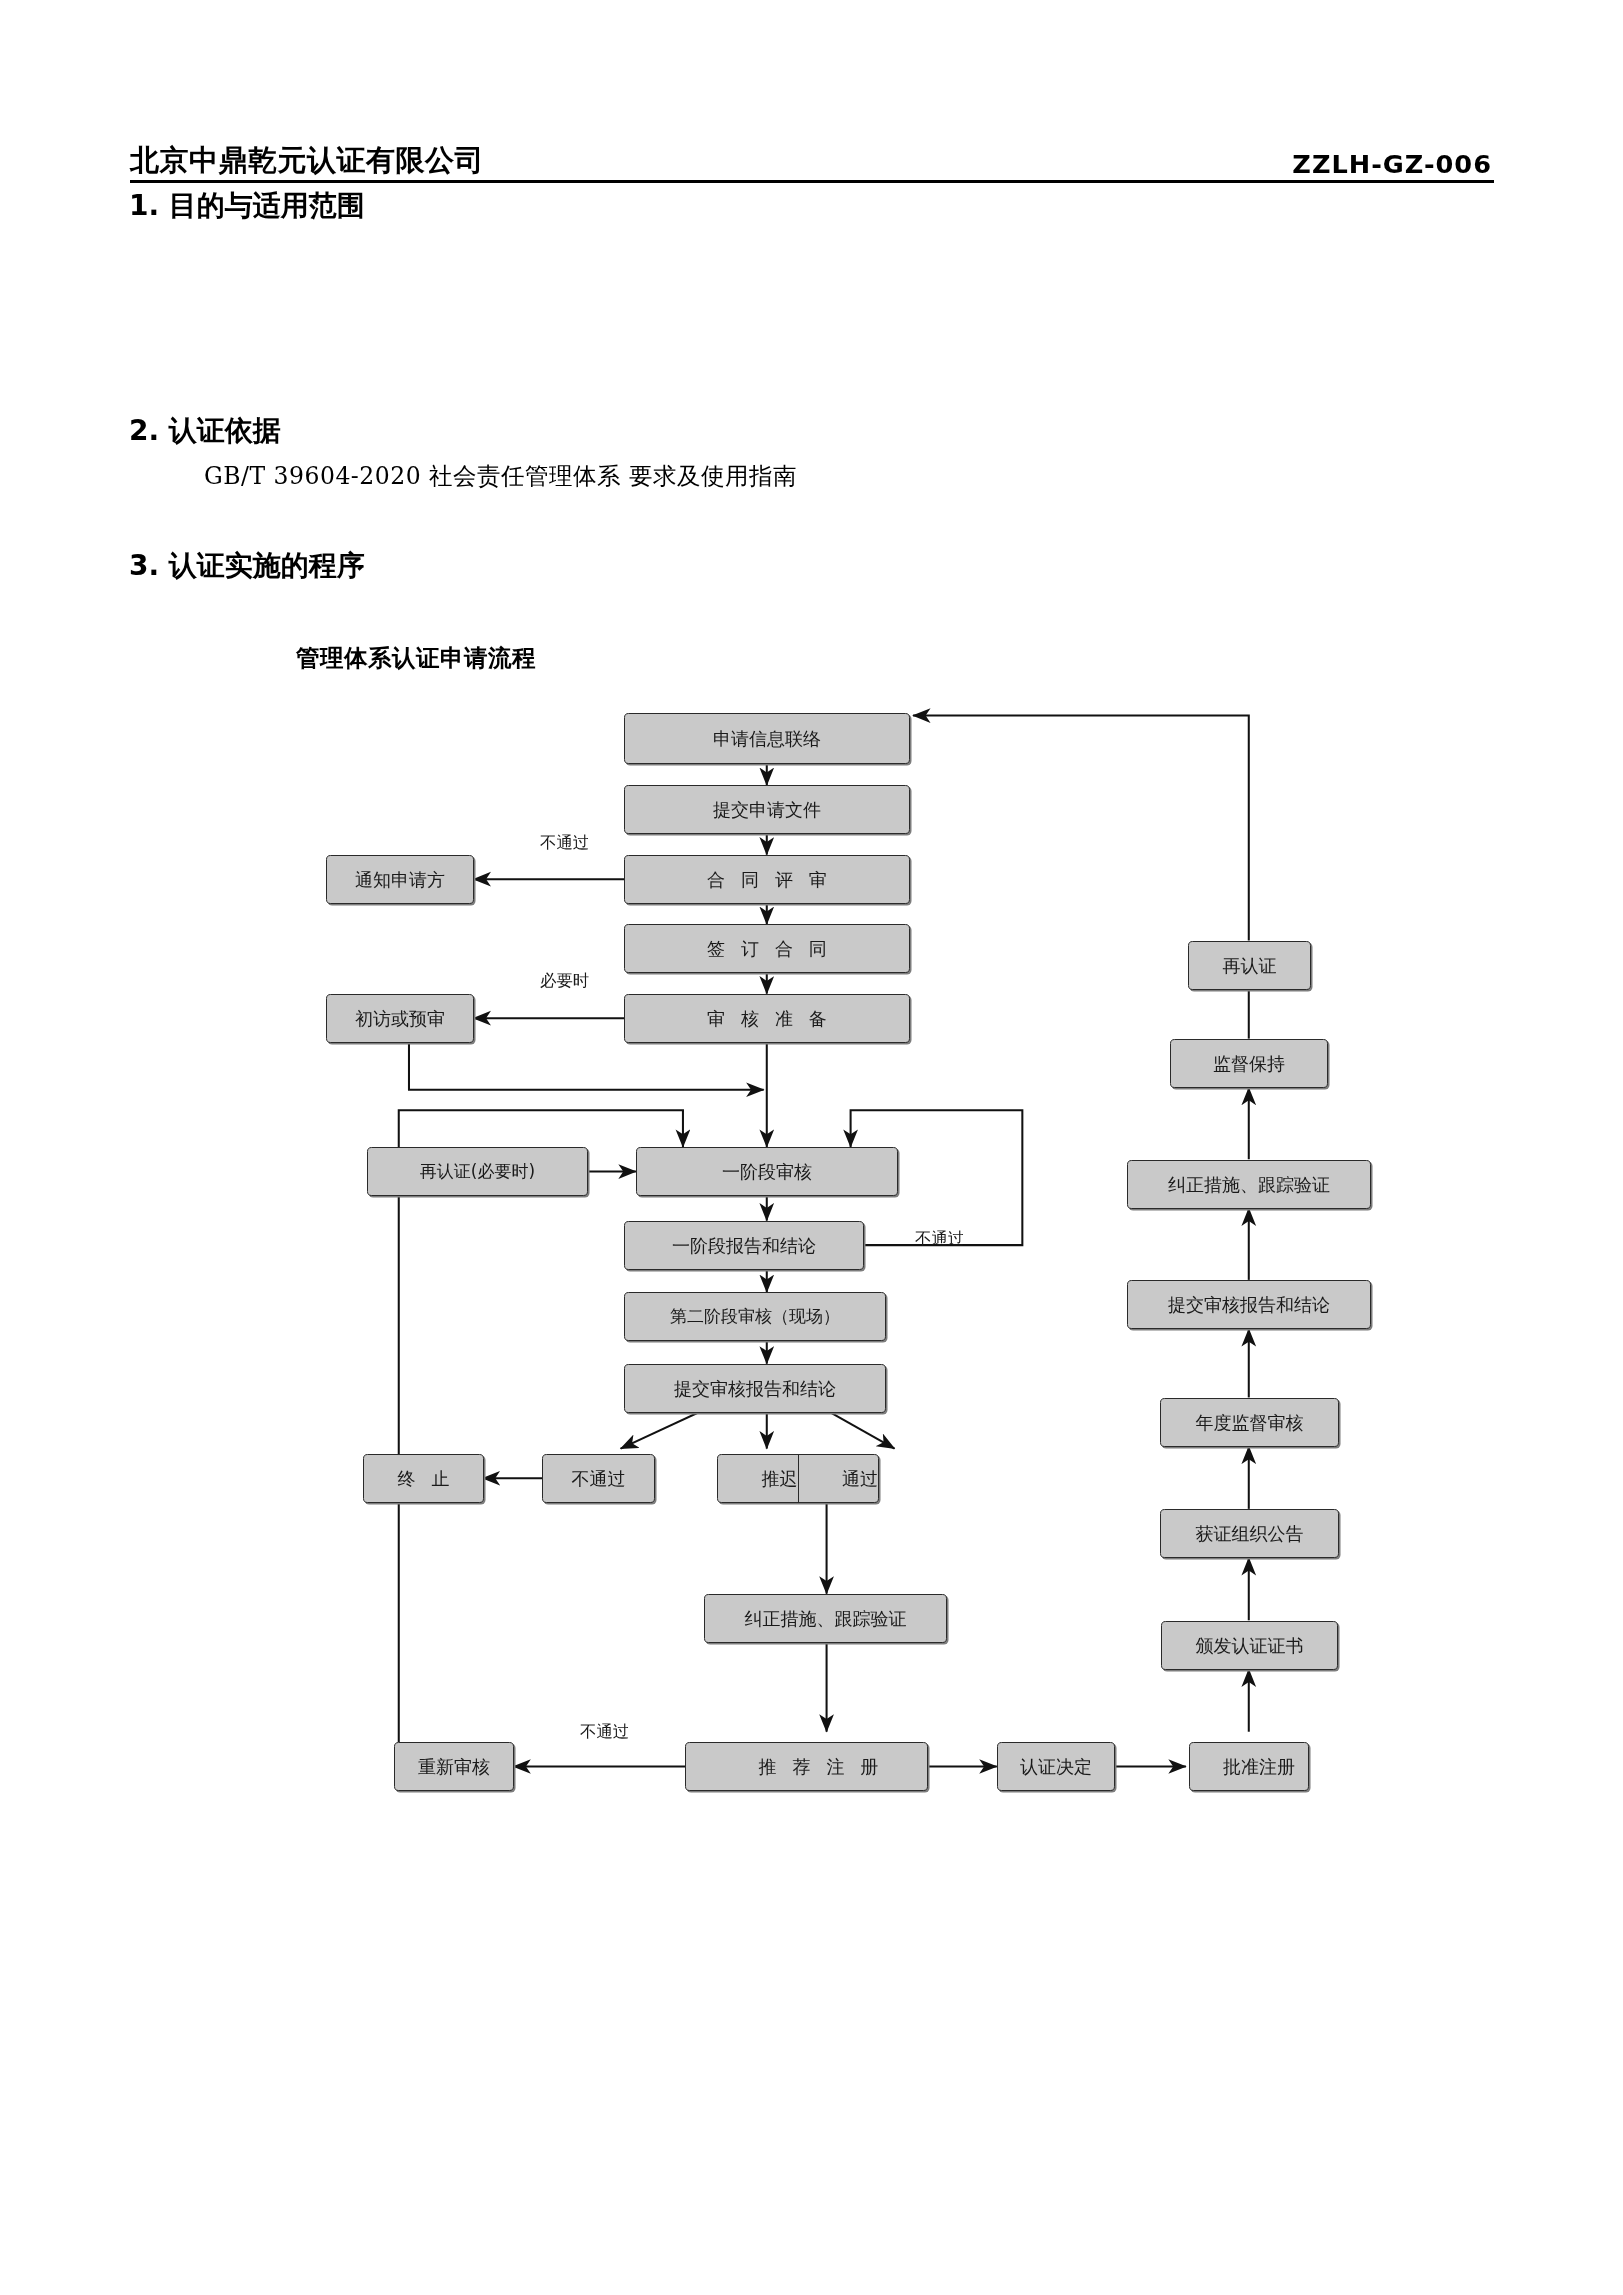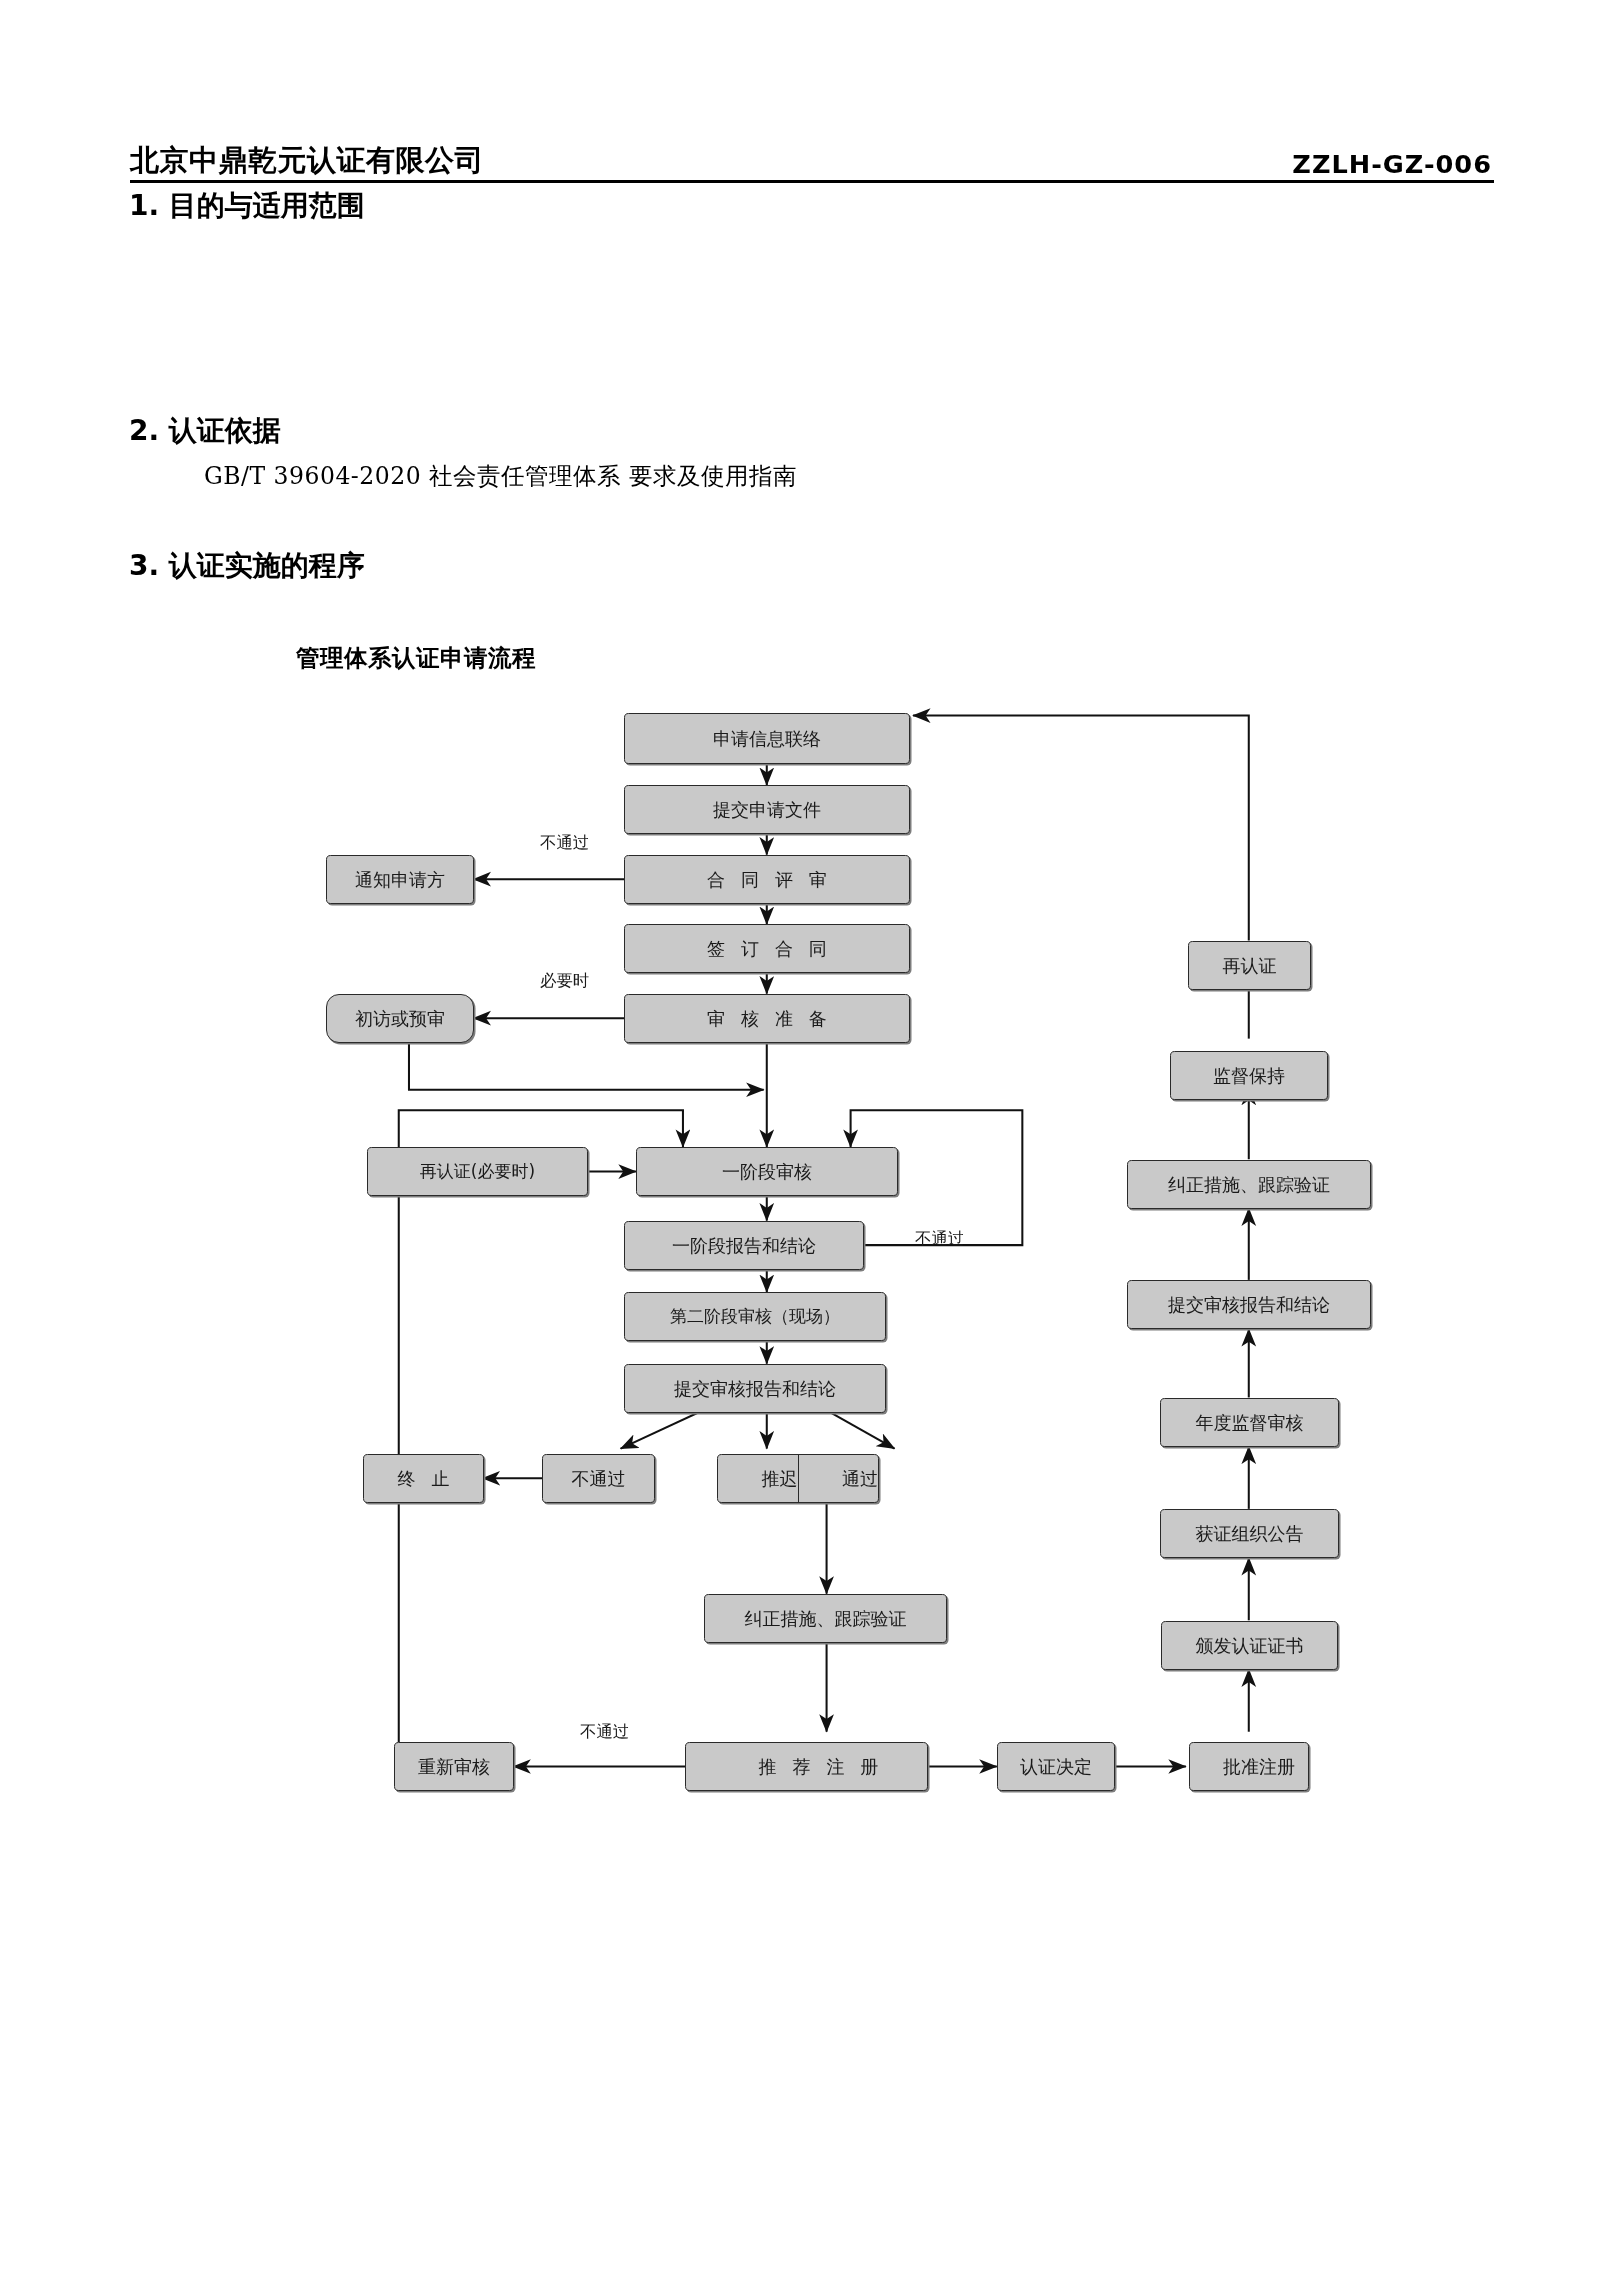--- a/index.html
+++ b/index.html
@@ -194,21 +194,21 @@
   </div>
 
   <div class="node sp" style="left:624px; top:994px; width:286px; height:49px;">
     <span>审 核 准 备</span>
   </div>
 
   <div class="node" style="left:326px; top:855px; width:148px; height:49px;">
     <span>通知申请方</span>
   </div>
 
-  <div class="node" style="left:326px; top:994px; width:148px; height:49px;border-radius:13px;">
+  <div class="node" style="left:326px; top:994px; width:148px; height:49px;">
     <span>初访或预审</span>
   </div>
 
   <div class="node" style="left:367px; top:1147px; width:221px; height:49px; font-size:17px;">
     <span>再认证(必要时)</span>
   </div>
 
   <div class="node" style="left:636px; top:1147px; width:262px; height:49px;">
     <span>一阶段审核</span>
   </div>
@@ -275,21 +275,21 @@
   </div>
 
   <div class="node" style="left:1127px; top:1280px; width:244px; height:49px;">
     <span>提交审核报告和结论</span>
   </div>
 
   <div class="node" style="left:1127px; top:1160px; width:244px; height:49px;">
     <span>纠正措施、跟踪验证</span>
   </div>
 
-  <div class="node" style="left:1170px; top:1039px; width:158px; height:49px;margin-top:12px;">
+  <div class="node" style="left:1170px; top:1039px; width:158px; height:49px;">
     <span>监督保持</span>
   </div>
 
   <div class="node" style="left:1188px; top:941px; width:123px; height:49px;">
     <span>再认证</span>
   </div>
 
   <div class="edge-label" style="left:540px; top:832px;">不通过</div>
 
   <div class="edge-label" style="left:540px; top:970px;">必要时</div>

